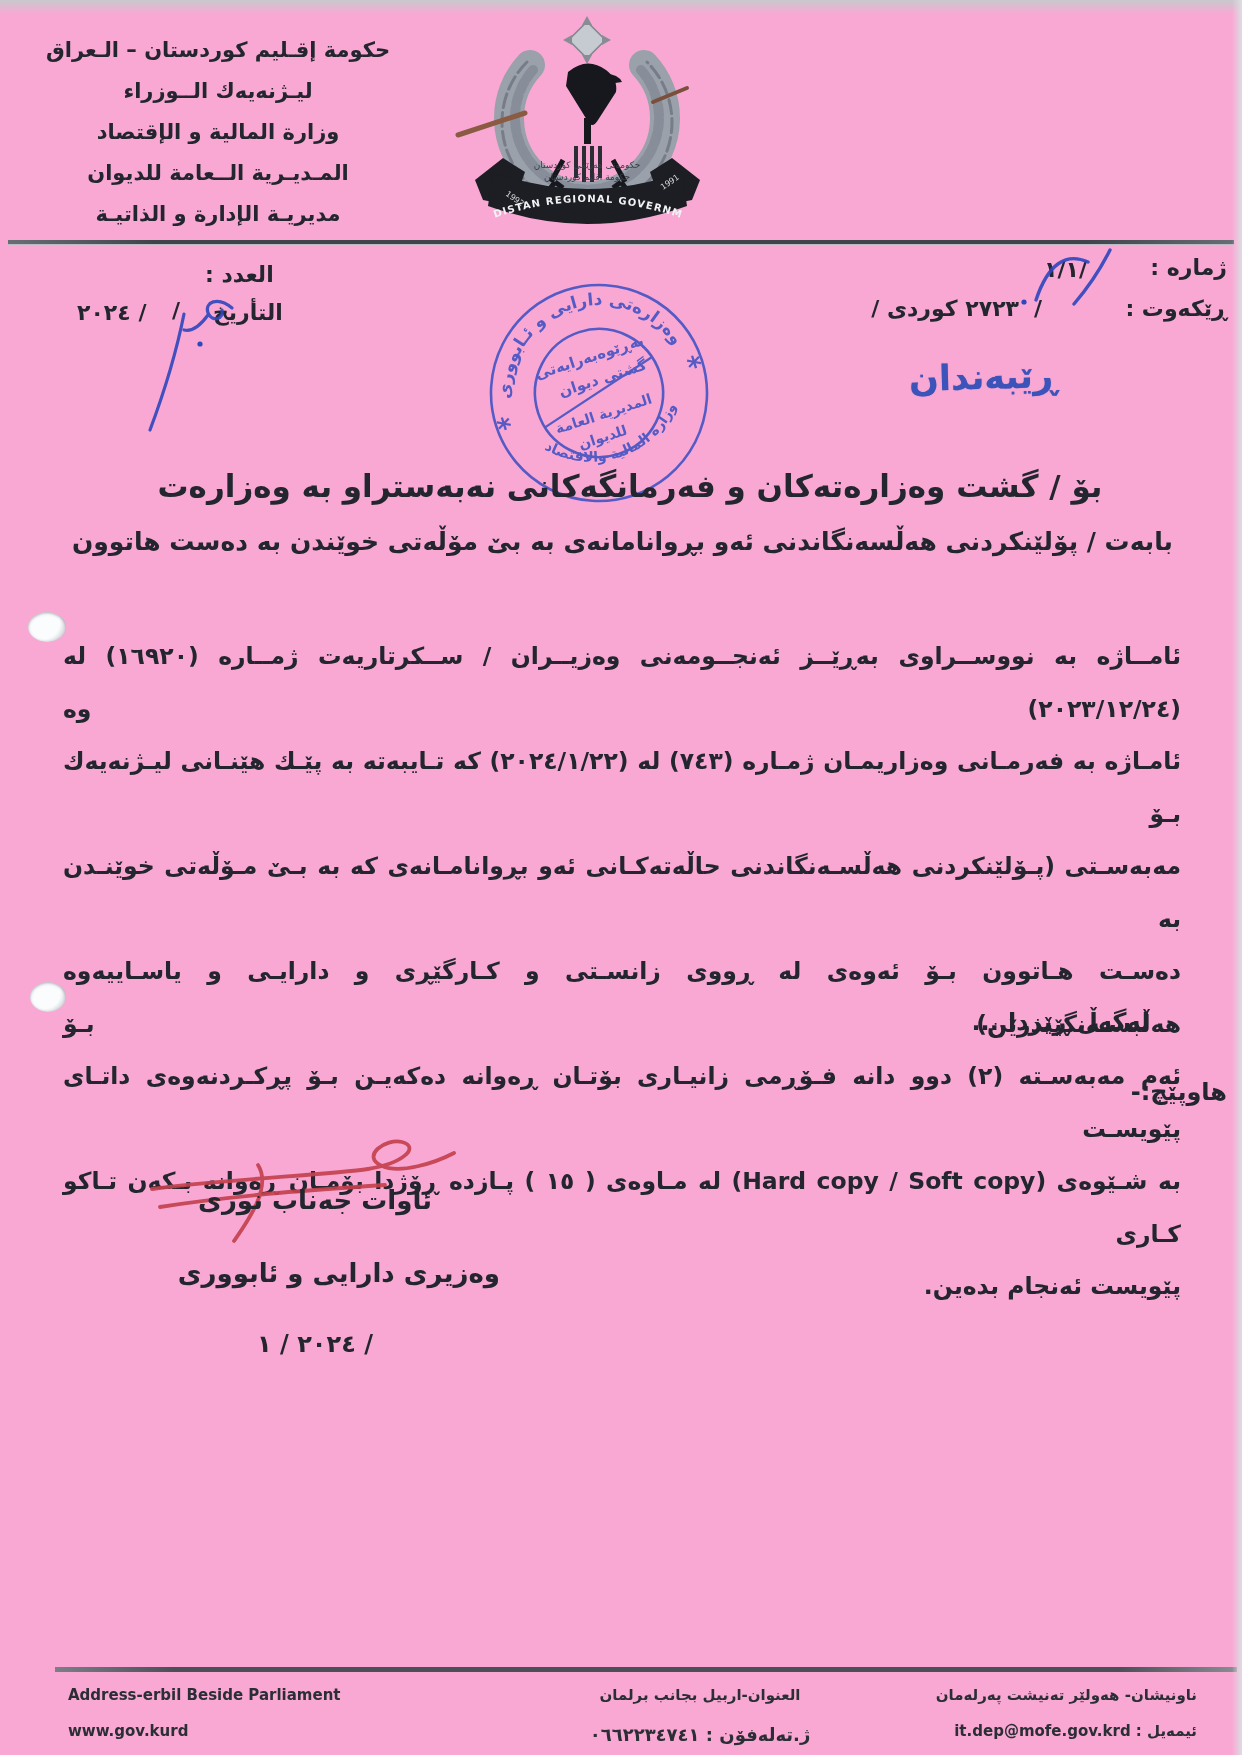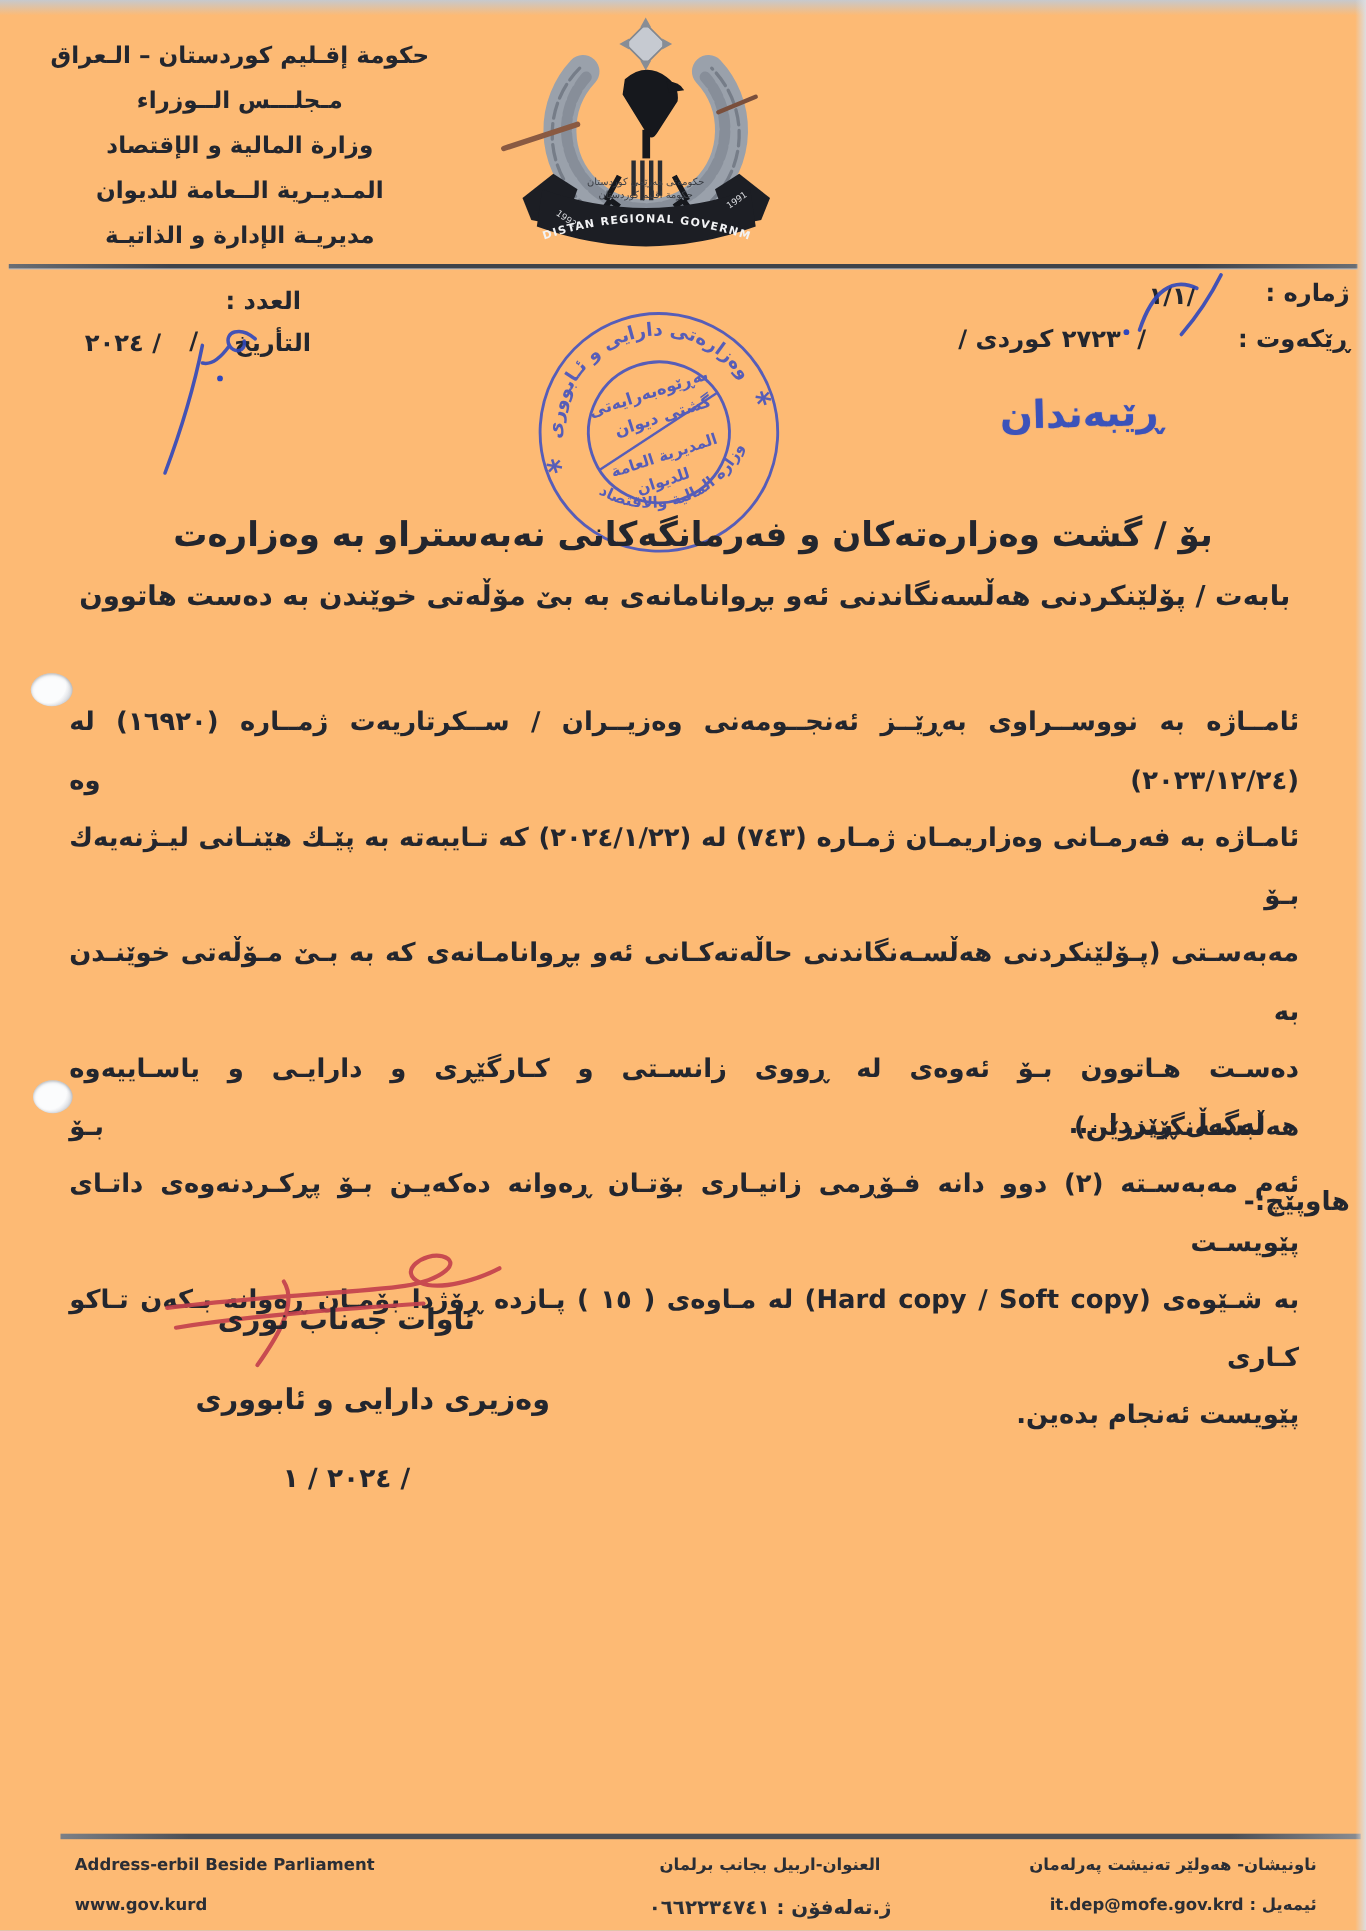--- a/index.html
+++ b/index.html
@@ -1,20 +1,20 @@
 <!DOCTYPE html>
 <html lang="ku" dir="ltr"><head>
 <meta charset="utf-8">
 <style>
   html,body{margin:0;padding:0;background:#c9ccd1;}
   .page{
     position:relative;
     width:1242px;height:1755px;
     margin:0 auto;
-    background:#fdba74;
+    background:#f9a8d4;
     overflow:hidden;
     font-family:"DejaVu Sans", sans-serif;
     color:#23262e;
   }
   .page::before{
     content:"";position:absolute;left:0;top:0;width:100%;height:14px;
     background:linear-gradient(#c7c9cd,rgba(246,247,250,0));
     z-index:5;pointer-events:none;
   }
   .page::after{
@@ -70,21 +70,21 @@
     background:radial-gradient(circle at 40% 35%, #fbfcfd 0 55%, #e2e4e8 70%, #c9ccd2 100%);
     box-shadow:inset 0 1px 3px rgba(90,95,105,.5);}
 </style>
 </head>
 <body>
 
 <div class="page">
 
   <div class="abs hdr-left">
     <div>حكومة إقـليم كوردستان – الـعراق</div>
-    <div>مـجلـــس الــوزراء</div>
+    <div>لیـژنەیەك الــوزراء</div>
     <div>وزارة المالية و الإقتصاد</div>
     <div>المـديـرية الــعامة  للديوان</div>
     <div>مديريـة الإدارة و الذاتيـة</div>
   </div>
 
 
   <svg class="abs" style="left:435px;top:10px;" width="305" height="225" viewBox="0 0 305 225">
 
     <g>
       <rect x="139" y="17" width="26" height="26" transform="rotate(45 152 30)" fill="#c6cad1" stroke="#82878f" stroke-width="1.5"></rect>

